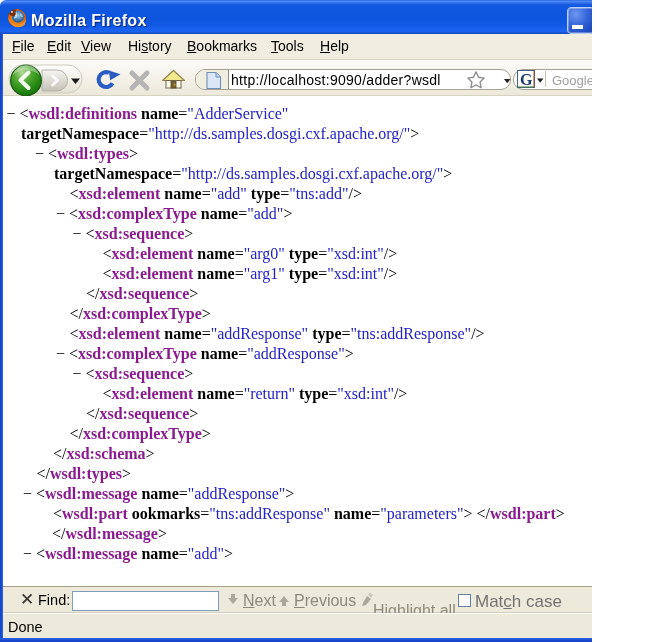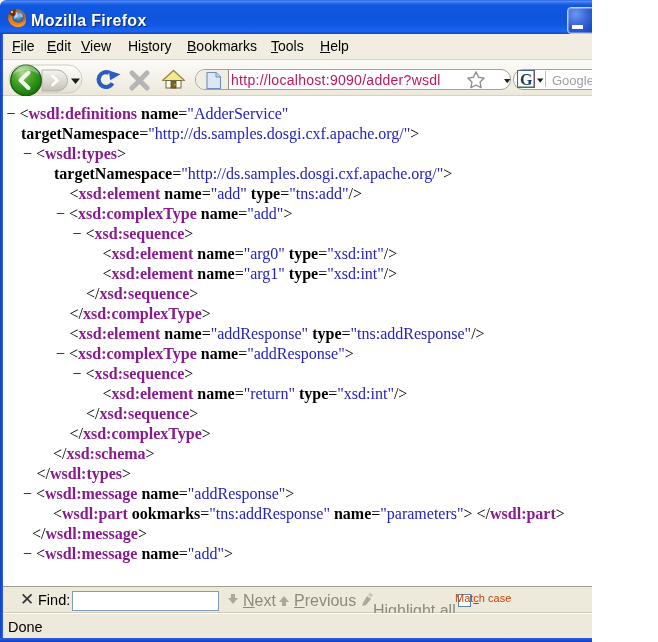--- a/index.html
+++ b/index.html
@@ -19,21 +19,21 @@
 #brdL{left:0;top:34px;width:3px;height:604px;background:linear-gradient(90deg,#0f3ec4,#2e62e0);}
 #brdR{left:654px;top:34px;width:4px;height:604px;background:linear-gradient(90deg,#2e62e0,#0f3ec4);}
 #brdB{left:0;top:638px;width:658px;height:4px;background:linear-gradient(#2e62e0,#0f3ec4);}
 
 #menubar{left:3px;top:34px;width:651px;height:26px;background:#f1eee1;border-bottom:1px solid #dad6c6;box-sizing:border-box;}
 .mi{position:absolute;top:4px;font-size:14px;color:#000;}
 
 #toolbar{left:3px;top:60px;width:651px;height:36px;background:linear-gradient(#fcfbf8,#ece8da);border-bottom:1px solid #d6d2c2;box-sizing:border-box;}
 
 #urlbar{left:195px;top:69px;width:316px;height:21px;background:#fff;border:1px solid #a5a294;border-radius:10px;box-sizing:border-box;}
-#urltext{left:231px;top:72px;font-size:14px;letter-spacing:0.28px;color:#be185d;}
+#urltext{left:231px;top:72px;font-size:14px;letter-spacing:0.28px;color:#000000;}
 #searchbox{left:513px;top:69px;width:135px;height:21px;background:#fff;border:1px solid #a5a294;border-radius:10px;box-sizing:border-box;}
 #gtext{left:552px;top:73px;font-size:13px;color:#a0a0a0;}
 
 #content{left:3px;top:96px;width:633px;height:490px;background:#fff;overflow:hidden;
 font-family:"Liberation Serif",serif;font-size:16px;color:#000;padding-top:8px;box-sizing:border-box;}
 .ln{height:20px;line-height:20px;white-space:pre;}
 .m{display:inline-block;width:13px;}
 .t{color:#8a1a8f;font-weight:bold;}
 .at{font-weight:bold;}
 .v{color:#2323c3;}
@@ -174,40 +174,40 @@
 
     <path d="M347 12.5 L353.5 12.5 L350.2 16.7 Z" fill="#222"></path>
     <line x1="355.5" y1="5" x2="355.5" y2="21" stroke="#c3bfb0"></line>
 
     <circle cx="451.5" cy="11.5" r="5.4" fill="#d5e5f2" stroke="#8ba4bf" stroke-width="1.6"></circle>
     <path d="M447.5 16.3 L442.7 21.4" stroke="#ab8457" stroke-width="3.2" stroke-linecap="round"></path>
   </svg>
   <div class="abs" id="content">
 <div class="ln" style="padding-left:3.5px"><span class="m">−</span>&lt;<span class="t">wsdl:definitions</span><span class="at"> name</span>=<span class="v">"AdderService"</span></div>
 <div class="ln" style="padding-left:18px"><span class="at">targetNamespace</span>=<span class="v">"http://ds.samples.dosgi.cxf.apache.org/"</span>&gt;</div>
-<div class="ln" style="padding-left:20px"><span class="m">−</span>&lt;<span class="t">wsdl:types</span>&gt;</div>
+<div class="ln" style="padding-left:32px"><span class="m">−</span>&lt;<span class="t">wsdl:types</span>&gt;</div>
 <div class="ln" style="padding-left:51px"><span class="at">targetNamespace</span>=<span class="v">"http://ds.samples.dosgi.cxf.apache.org/"</span>&gt;</div>
 <div class="ln" style="padding-left:66.5px">&lt;<span class="t">xsd:element</span><span class="at"> name</span>=<span class="v">"add"</span><span class="at"> type</span>=<span class="v">"tns:add"</span>/&gt;</div>
 <div class="ln" style="padding-left:53px"><span class="m">−</span>&lt;<span class="t">xsd:complexType</span><span class="at"> name</span>=<span class="v">"add"</span>&gt;</div>
 <div class="ln" style="padding-left:69.5px"><span class="m">−</span>&lt;<span class="t">xsd:sequence</span>&gt;</div>
 <div class="ln" style="padding-left:99.5px">&lt;<span class="t">xsd:element</span><span class="at"> name</span>=<span class="v">"arg0"</span><span class="at"> type</span>=<span class="v">"xsd:int"</span>/&gt;</div>
 <div class="ln" style="padding-left:99.5px">&lt;<span class="t">xsd:element</span><span class="at"> name</span>=<span class="v">"arg1"</span><span class="at"> type</span>=<span class="v">"xsd:int"</span>/&gt;</div>
 <div class="ln" style="padding-left:83px">&lt;/<span class="t">xsd:sequence</span>&gt;</div>
 <div class="ln" style="padding-left:66.5px">&lt;/<span class="t">xsd:complexType</span>&gt;</div>
 <div class="ln" style="padding-left:66.5px">&lt;<span class="t">xsd:element</span><span class="at"> name</span>=<span class="v">"addResponse"</span><span class="at"> type</span>=<span class="v">"tns:addResponse"</span>/&gt;</div>
 <div class="ln" style="padding-left:53px"><span class="m">−</span>&lt;<span class="t">xsd:complexType</span><span class="at"> name</span>=<span class="v">"addResponse"</span>&gt;</div>
 <div class="ln" style="padding-left:69.5px"><span class="m">−</span>&lt;<span class="t">xsd:sequence</span>&gt;</div>
 <div class="ln" style="padding-left:99.5px">&lt;<span class="t">xsd:element</span><span class="at"> name</span>=<span class="v">"return"</span><span class="at"> type</span>=<span class="v">"xsd:int"</span>/&gt;</div>
 <div class="ln" style="padding-left:83px">&lt;/<span class="t">xsd:sequence</span>&gt;</div>
 <div class="ln" style="padding-left:66.5px">&lt;/<span class="t">xsd:complexType</span>&gt;</div>
 <div class="ln" style="padding-left:50px">&lt;/<span class="t">xsd:schema</span>&gt;</div>
 <div class="ln" style="padding-left:33.5px">&lt;/<span class="t">wsdl:types</span>&gt;</div>
 <div class="ln" style="padding-left:20px"><span class="m">−</span>&lt;<span class="t">wsdl:message</span><span class="at"> name</span>=<span class="v">"addResponse"</span>&gt;</div>
 <div class="ln" style="padding-left:50px">&lt;<span class="t">wsdl:part</span><span class="at"> ookmarks</span>=<span class="v">"tns:addResponse"</span><span class="at"> name</span>=<span class="v">"parameters"</span>&gt; &lt;/<span class="t">wsdl:part</span>&gt;</div>
-<div class="ln" style="padding-left:29px">&lt;/<span class="t">wsdl:message</span>&gt;</div>
+<div class="ln" style="padding-left:49px">&lt;/<span class="t">wsdl:message</span>&gt;</div>
 <div class="ln" style="padding-left:20px"><span class="m">−</span>&lt;<span class="t">wsdl:message</span><span class="at"> name</span>=<span class="v">"add"</span>&gt;</div>
 </div>
   <div class="abs" id="sb">
     <div class="abs sbtn" style="top:1px"><svg width="16" height="19">
           <path d="M3.5 11.5 L8 7 L12.5 11.5" stroke="#3a568f" stroke-width="3" fill="none"></path>
         </svg></div>
     <div class="abs" id="sthumb"><svg width="18" height="199" viewBox="0 0 18 199">
       <g stroke="#9cb2de" stroke-width="1">
             <path d="M5 98.5 H13 M5 102.5 H13 M5 106.5 H13"></path>
           </g>
@@ -226,21 +226,21 @@
     <svg class="abs" style="left:224px;top:4px" width="230" height="18" viewBox="0 0 230 18">
       <path d="M4 7 L4 3 L8 3 L8 7 L11 7 L6 13 L1 7 Z" fill="#aba89a"></path>
       <path d="M55 11 L55 15 L59 15 L59 11 L62 11 L57 5 L52 11 Z" fill="#aba89a"></path>
       <path d="M136 12 L140 5 L144 8 L139 14 L135 15 Z" fill="#aba89a"></path>
       <path d="M141 4 L143 1.5 L146 4 L144 6.5 Z" fill="#c9c6ba"></path>
     </svg>
     <span class="abs fdis" style="left:240px;top:5px"><u>N</u>ext</span>
     <span class="abs fdis" style="left:291px;top:5px"><u>P</u>revious</span>
     <span class="abs fdis" style="left:370px;top:15px">Highlight <u>a</u>ll</span>
     <div class="abs" style="left:455px;top:7px;width:13px;height:13px;background:#fff;border:1px solid #5f83a8;box-sizing:border-box"></div>
-    <span class="abs" style="left:452px;top:5px;font-size:11px;color:#c2410c">Mat<u>c</u>h case</span>
+    <span class="abs" style="left:472px;top:5px;font-size:17px;color:#737373">Mat<u>c</u>h case</span>
   </div>
   <div class="abs" id="statusbar">
     <span class="abs" id="done">Done</span>
     <svg class="abs" style="left:604px;top:0px" width="50" height="25" viewBox="0 0 50 25">
       <line x1="6.5" y1="1" x2="6.5" y2="25" stroke="#c3bfaf"></line>
         <line x1="7.5" y1="1" x2="7.5" y2="25" stroke="#f8f7ef"></line>
       <line x1="33.5" y1="1" x2="33.5" y2="25" stroke="#c3bfaf"></line>
         <line x1="34.5" y1="1" x2="34.5" y2="25" stroke="#f8f7ef"></line>
       <g transform="translate(13,5)">
         <circle cx="10.5" cy="3.5" r="2.6" fill="#1a1a1a"></circle>

